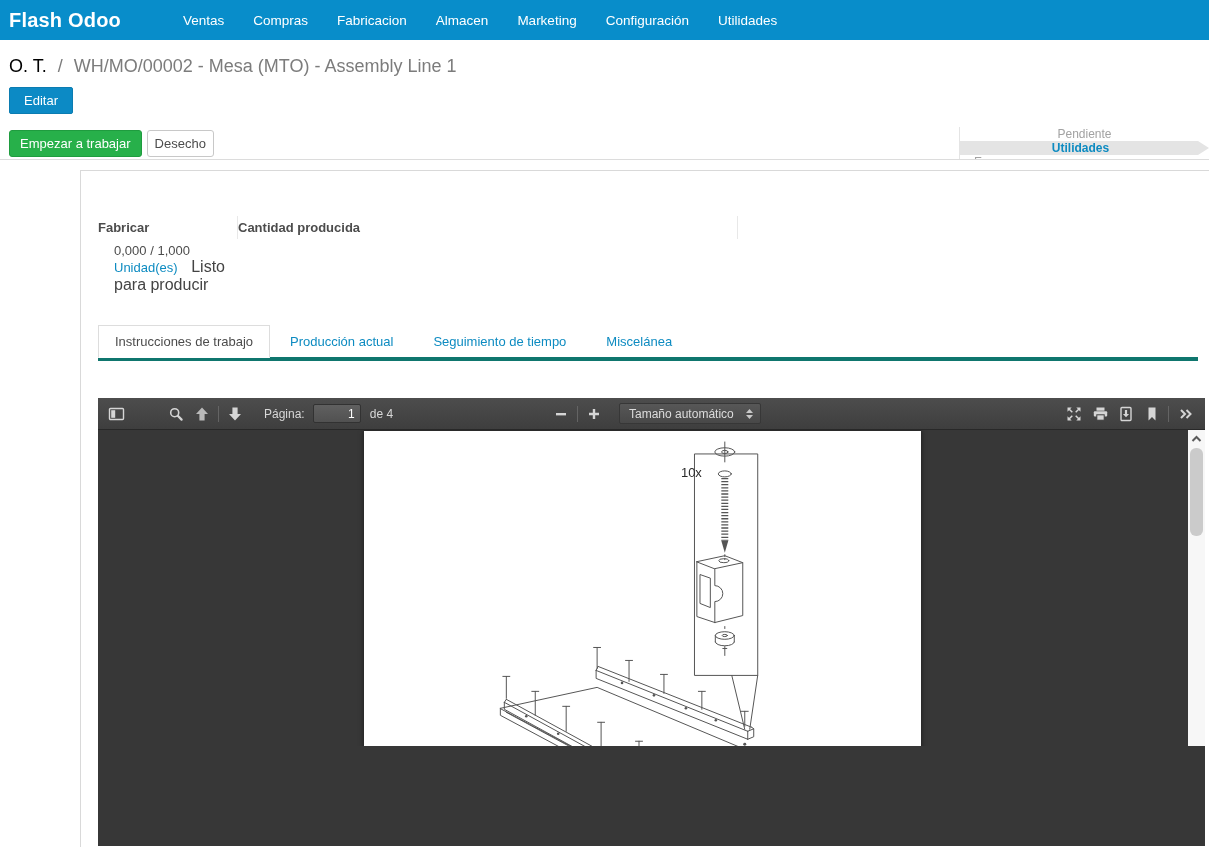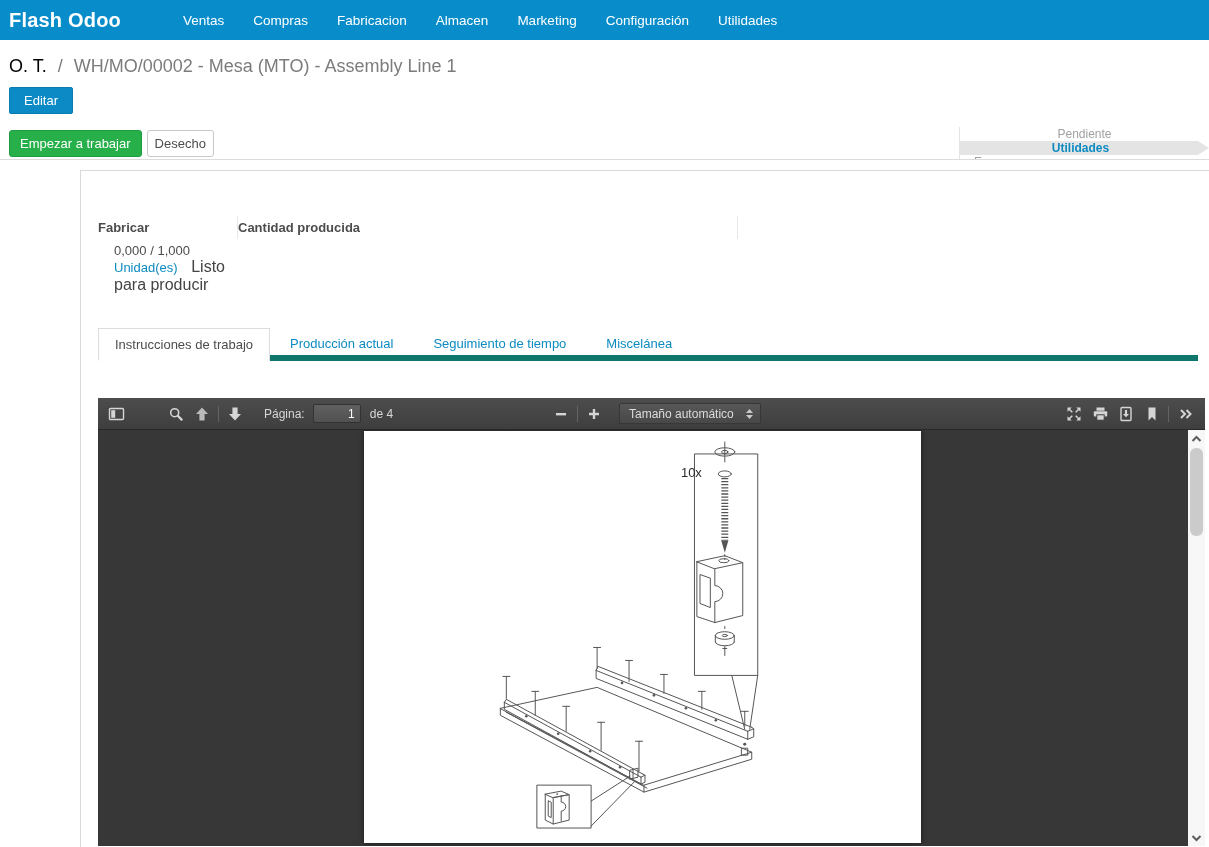--- a/index.html
+++ b/index.html
@@ -42,22 +42,22 @@
   .sheet { position:absolute; left:80px; top:170px; width:1135px; height:677px;
            background:#fff; border-top:1px solid #d9d9d9; border-left:1px solid #d9d9d9; }
 
   .fields { margin:45px 0 0 17px; display:grid; grid-template-columns:140px auto;
             font-size:13px; color:#4c4c4c; width:640px; }
   .flabel { font-weight:bold; border-right:1px solid #e8e8e8; padding:4px 0; }
   .fvalue { padding:4px 0 4px 16px; }
   .link { color:#0d8bc1; cursor:pointer; }
   .qty-avail { font-size:16px; color:#444; margin-left:10px; }
 
-  .tabbar { margin:30px 17px 0 17px; display:flex; align-items:flex-start;
-            border-bottom:6px solid #0f766e; height:33px; }
+  .tabbar { margin:30px 17px 0 17px; display:flex; align-items:flex-end;
+            border-bottom:4px solid #0f766e; height:33px; }
   .tab { font-size:13px; color:#0d8bc1; padding:8px 20px; cursor:pointer; white-space:nowrap; }
   .tab.active { color:#4c4c4c; background:#fff; border:1px solid #ddd; border-bottom:1px solid #fff;
                 margin-bottom:-1px; padding:8px 16px; cursor:default; }
 
   
   .pdf { margin:37px 0 0 17px; width:1107px; height:448px; background:#373737; }
   .pdf-toolbar { height:32px; background:linear-gradient(#4d4d4d,#3e3e3e);
                  border-bottom:1px solid #282828; display:flex; align-items:center;
                  position:relative; color:#d8d8d8; }
   .tb-left { display:flex; align-items:center; padding-left:5px; }
@@ -70,21 +70,21 @@
                 border:1px solid #323232; border-radius:2px; color:#fff; font-size:12px;
                 text-align:right; padding:0 5px; font-family:inherit; outline:none; }
   .page-count { font-size:12px; margin-left:9px; }
   .tb-center { position:absolute; left:450px; display:flex; align-items:center; }
   .zoom-select { margin-left:12px; width:142px; height:21px; background:linear-gradient(#575757,#484848);
                  border:1px solid #373737; border-radius:2px; font-size:12px; color:#dcdcdc;
                  display:flex; align-items:center; justify-content:space-between;
                  padding:0 6px 0 9px; cursor:pointer; }
   .tb-right { margin-left:auto; display:flex; align-items:center; padding-right:7px; }
 
-  .pdf-body { position:relative; width:1107px; height:416px; background:#373737; overflow:hidden; }
+  .pdf-body { position:relative; width:1107px; height:316px; background:#373737; overflow:hidden; }
   .pdf-page { position:absolute; left:266px; top:1px; width:557px; height:412px; background:#fff;
               box-shadow:0 0 5px rgba(0,0,0,.55); }
   .pdf-page svg { display:block; }
 
   .scrollbar { position:absolute; right:0; top:0; width:17px; height:416px; background:#f7f7f7; }
   .sb-arrow { position:absolute; left:0; width:17px; height:15px; display:flex;
               align-items:center; justify-content:center; cursor:pointer; }
   .sb-arrow.up { top:1px; } .sb-arrow.down { bottom:1px; }
   .sb-thumb { position:absolute; left:2px; width:13px; top:18px; height:88px;
               background:#cbcbcb; border-radius:6px; cursor:pointer; }

